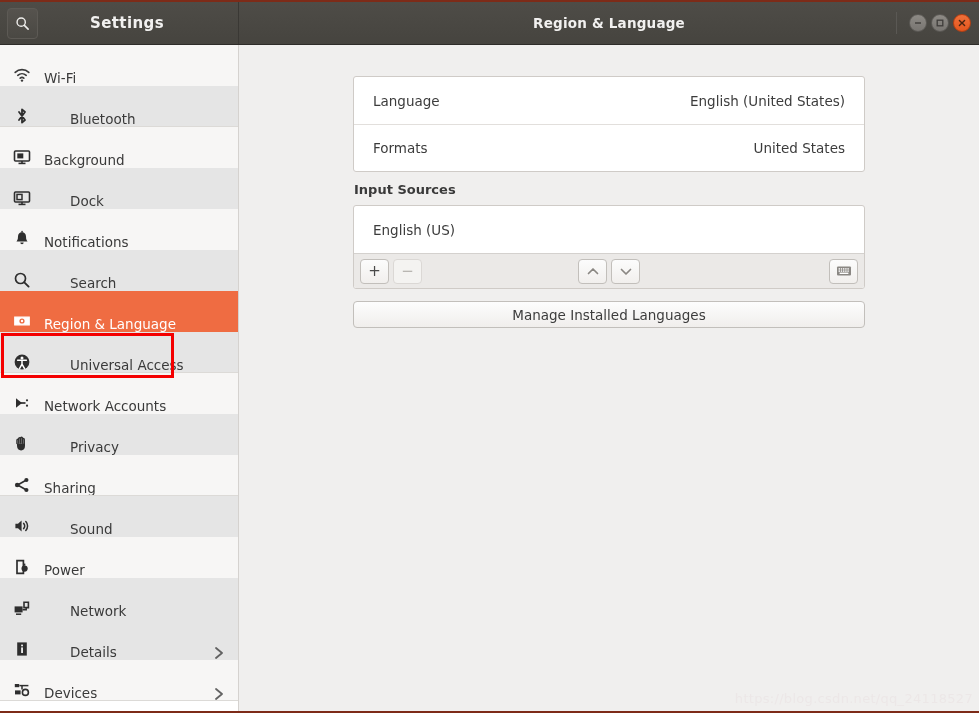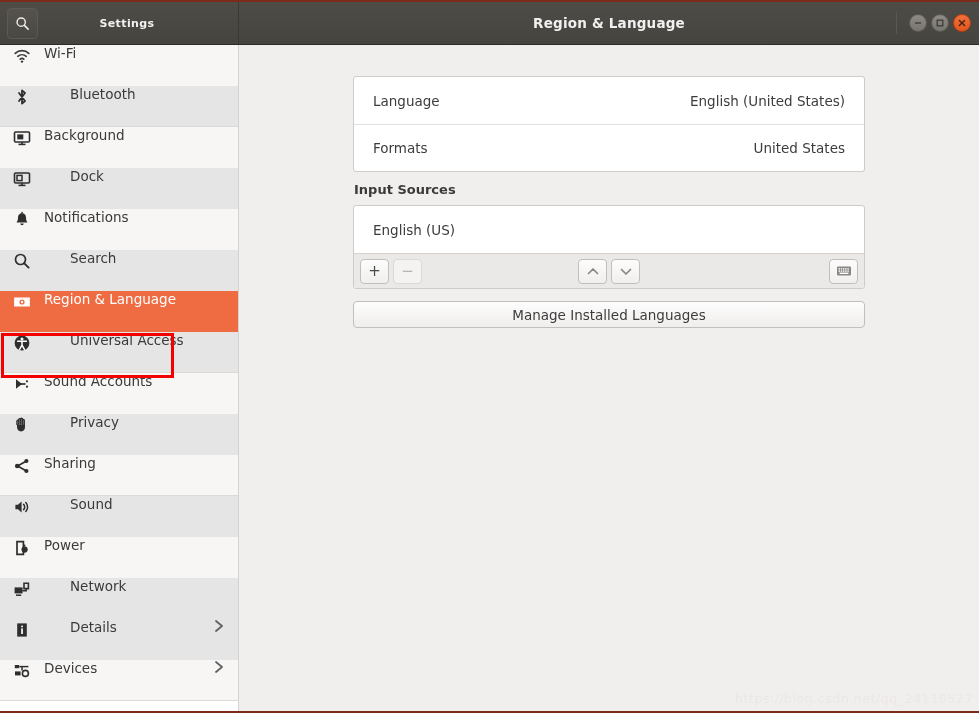--- a/index.html
+++ b/index.html
@@ -42,21 +42,21 @@
     border-radius:4px;
     background:linear-gradient(to bottom,#56534e,#4a4843);
     display:flex; align-items:center; justify-content:center;
     cursor:pointer;
   }
   .search-btn svg { display:block; }
   .tb-app-title {
     flex:1;
     text-align:center;
     color:#f2f1f0;
-    font-size:11px;
+    font-size:15px;
     font-weight:bold;
     letter-spacing:.4px;
     padding-right:22px;
   }
   .tb-right {
     flex:1;
     display:flex; align-items:center;
     height:100%;
     position:relative;
   }
@@ -97,21 +97,21 @@
   
   .sidebar {
     width:239px; flex:0 0 239px;
     background:#ffffff;
     border-right:1px solid #d5d2cf;
     overflow:hidden;
     position:relative;
   }
   .nav-item {
     height:41px;
-    display:flex; align-items:flex-start;
+    display:flex; align-items:flex-end;
     padding:0 12px 0 11px;
     cursor:pointer;
     position:relative;
     color:#3a3a3a;
     font-size:13.5px;
   }
   .nav-item.alt { background:#f7f6f5; }
   .nav-item.plain { background:#e5e5e5;gap:26px; }
   .nav-item.sep-after:after {
     content:""; position:absolute; left:0; right:0; bottom:0;
@@ -391,21 +391,21 @@
 
       <div class="nav-item alt">
         <span class="nav-ico">
           <svg width="18" height="18" viewBox="0 0 18 18">
             <path d="M3 4.2v9.6l6-4.8z" fill="#2e2e2e"></path>
             <line x1="3" y1="9" x2="12.5" y2="9" stroke="#2e2e2e" stroke-width="1.7"></line>
             <circle cx="14" cy="6.3" r="1.1" fill="#2e2e2e"></circle>
             <circle cx="14" cy="11.7" r="1.1" fill="#2e2e2e"></circle>
           </svg>
         </span>
-        <span class="nav-label">Sound Accounts</span>
+        <span class="nav-label">Network Accounts</span>
       </div>
 
       <div class="nav-item plain">
         <span class="nav-ico">
           <svg width="18" height="18" viewBox="0 0 18 18">
             <path d="M4 8.6V5.2a.9.9 0 0 1 1.8 0v3M5.8 8V3.6a.9.9 0 0 1 1.8 0V8M7.6 8V3.2a.9.9 0 0 1 1.8 0V8M9.4 8.2V4.4a.9.9 0 0 1 1.8 0v4.4" stroke="#2e2e2e" stroke-width="1.5" fill="none" stroke-linecap="round"></path>
             <path d="M4 8.4v2.6c0 2.6 1.7 4.4 4.1 4.4 2.4 0 3.9-1.8 3.9-4.4V8.6" fill="#2e2e2e"></path>
           </svg>
         </span>
         <span class="nav-label">Privacy</span>

